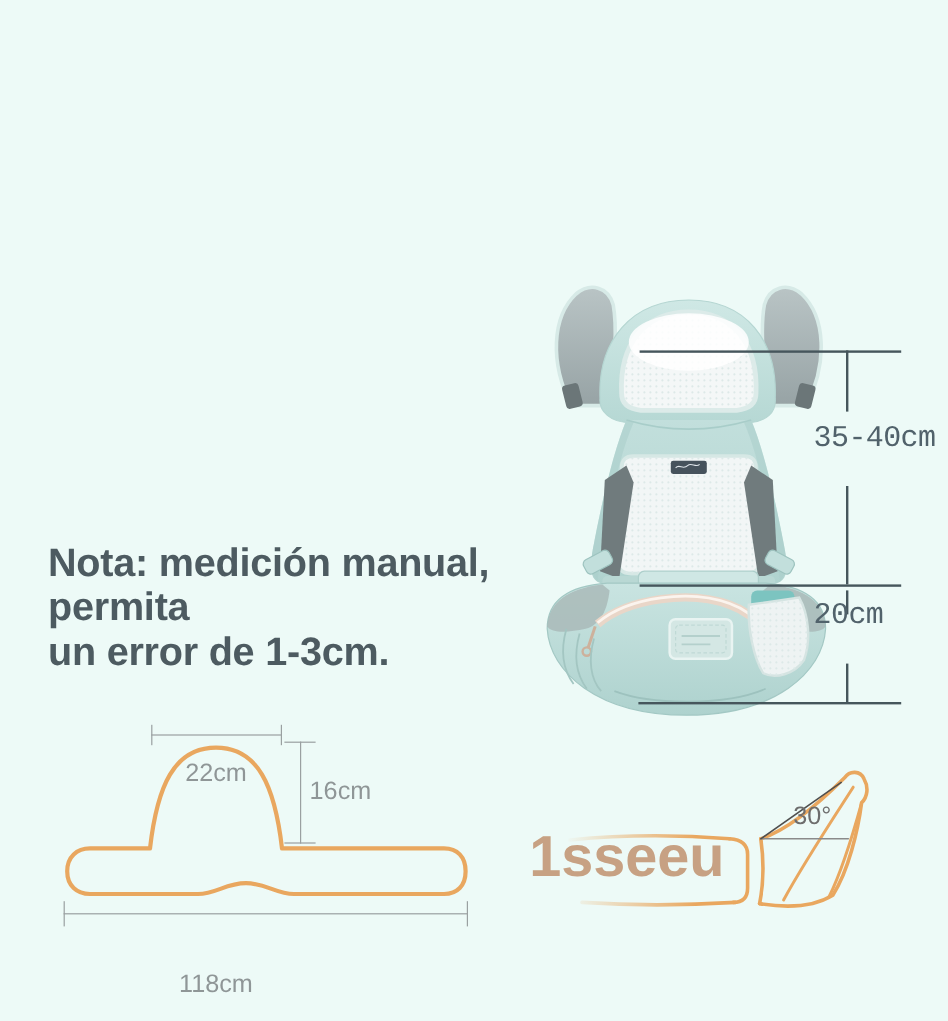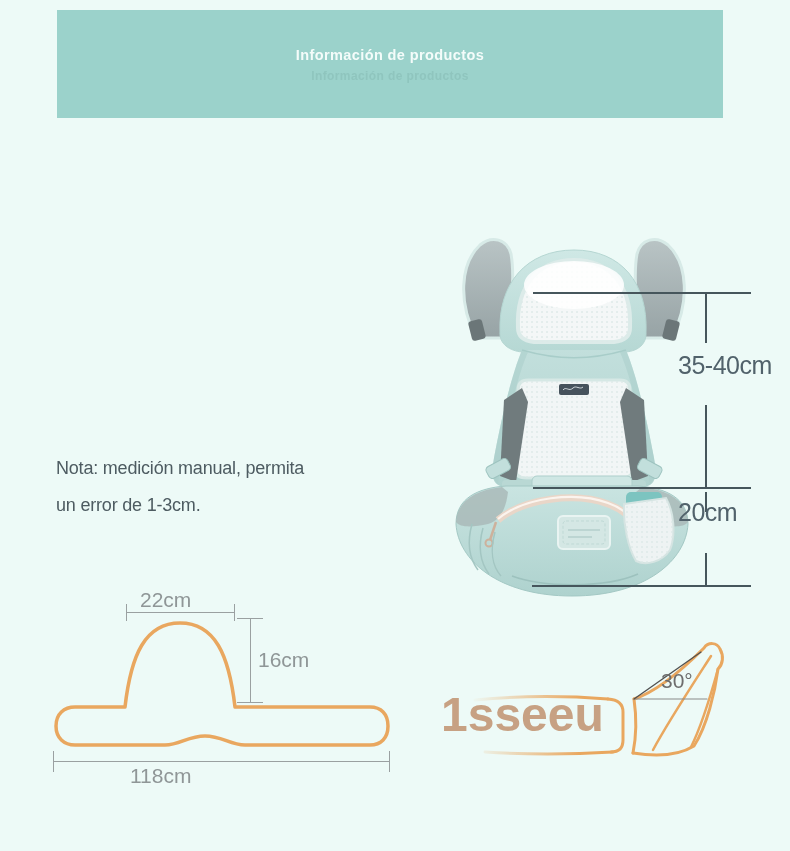--- a/index.html
+++ b/index.html
@@ -27,57 +27,53 @@
   }
 
   
   .product-svg { position:absolute; left:440px; top:230px; width:320px; height:380px; }
 
   
   .dim-h { position:absolute; height:1.6px; background:#46565c; }
   .dim-v { position:absolute; width:1.6px; background:#46565c; }
   .dim-label {
     position:absolute; font-size:25px; color:#51626b;
-    letter-spacing:-.5px; white-space:nowrap;
+    letter-spacing:-.5px; white-space:nowrap;font-family:Liberation Mono, monospace;
   }
 
   
   .note {
-    position:absolute; left:56px; top:450px; width:440px;
-    font-size:18px; font-weight:normal; color:#4d5b61; line-height:37px;
+    position:absolute; left:40px; top:450px; width:440px;
+    font-size:33px; font-weight:bold; color:#4d5b61; line-height:37px;
     letter-spacing:-.2px;
   }
 
   
   .belt-svg { position:absolute; left:40px; top:585px; width:360px; height:215px; }
   .mini-line-h { position:absolute; height:1px; background:#9aa0a1; }
   .mini-line-v { position:absolute; width:1px; background:#9aa0a1; }
   .mini-label {
     position:absolute; font-size:21px; color:#8f9697; white-space:nowrap;
   }
-  .centered { text-align:left; }
+  .centered { text-align:center;margin-top:45px; }
 
   
   .seat-svg { position:absolute; left:430px; top:630px; width:340px; height:140px; }
   .angle-label { position:absolute; left:661px; top:669px; font-size:21px; color:#6d6d6d;text-align:right; }
   .watermark {
     position:absolute; left:441px; top:687px;
     font-size:48px; font-weight:bold; color:#c7a183; letter-spacing:0;
     white-space:nowrap;
   }
 </style>
 </head>
 <body>
 
 <div class="page">
 
-  <div class="banner">
-    <div class="banner-title">Información de productos</div>
-    <div class="banner-ghost">Información de productos</div>
-  </div>
 
   <svg class="product-svg" viewBox="0 0 320 380">
     <defs>
       <pattern id="dots" width="5" height="5" patternUnits="userSpaceOnUse">
         <circle cx="2" cy="2" r=".9" fill="#dde9e8"></circle>
       </pattern>
       <linearGradient id="headGrad" x1="0" y1="0" x2="0" y2="1">
         <stop offset="0" stop-color="#cfe8e5"></stop>
           <stop offset="1" stop-color="#b6d8d4"></stop>
       </linearGradient>

